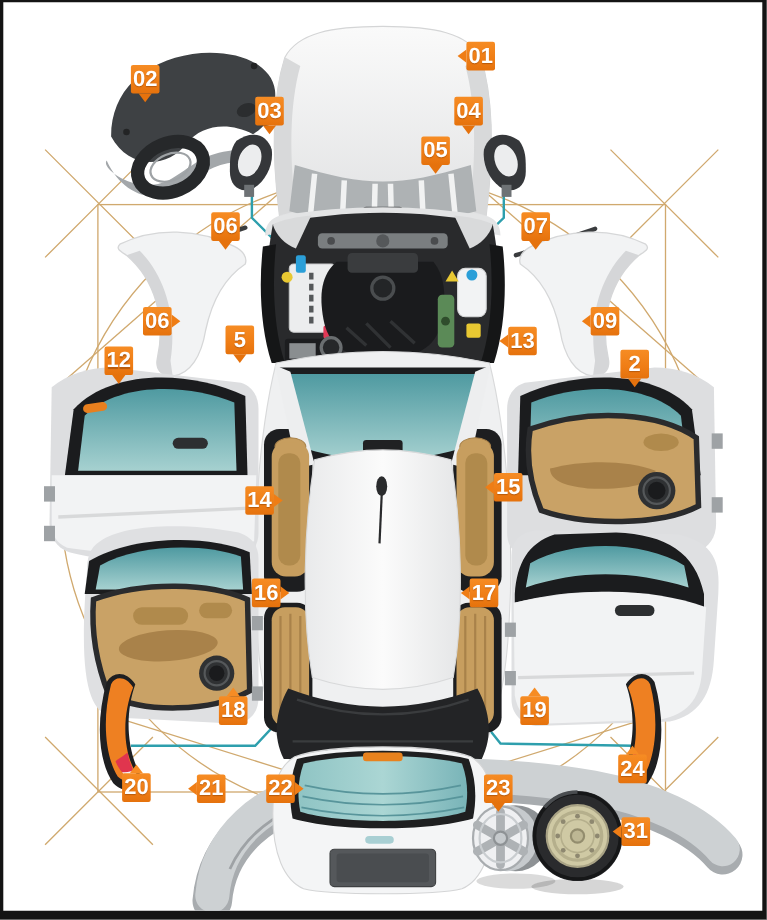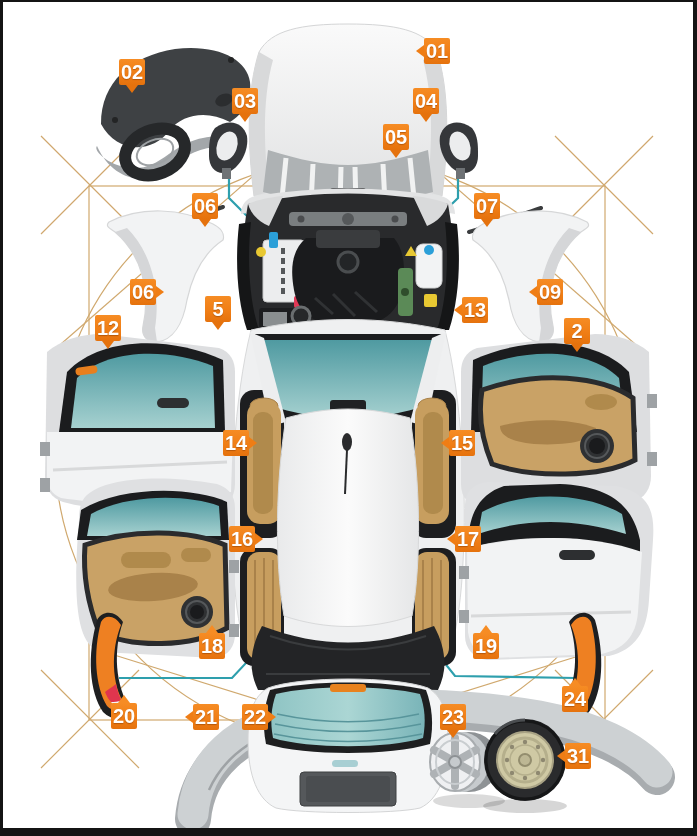--- a/index.html
+++ b/index.html
@@ -324,26 +324,26 @@
   <div class="lbl t-down" style="left:410px;top:86px">04</div>
   <div class="lbl t-down" style="left:380px;top:122px">05</div>
   <div class="lbl t-down" style="left:189px;top:191px">06</div>
   <div class="lbl t-down" style="left:471px;top:191px">07</div>
   <div class="lbl t-right" style="left:127px;top:277px">06</div>
   <div class="lbl t-left" style="left:534px;top:277px">09</div>
   <div class="lbl t-down" style="left:202px;top:294px">5</div>
   <div class="lbl t-left" style="left:459px;top:295px">13</div>
   <div class="lbl t-down" style="left:92px;top:313px">12</div>
   <div class="lbl t-down" style="left:561px;top:316px">2</div>
-  <div class="lbl t-right" style="left:220px;top:428px">14</div>
+  <div class="lbl t-right" style="left:220px;top:440px">14</div>
   <div class="lbl t-left" style="left:446px;top:428px">15</div>
   <div class="lbl t-right" style="left:226px;top:524px">16</div>
-  <div class="lbl t-left" style="left:452px;top:524px">17</div>
+  <div class="lbl t-left" style="left:424px;top:524px">17</div>
   <div class="lbl t-up" style="left:196px;top:631px">18</div>
   <div class="lbl t-up" style="left:470px;top:631px">19</div>
   <div class="lbl t-up" style="left:108px;top:701px">20</div>
-  <div class="lbl t-left" style="left:190px;top:702px">21</div>
+  <div class="lbl t-left" style="left:176px;top:702px">21</div>
   <div class="lbl t-right" style="left:239px;top:702px">22</div>
   <div class="lbl t-down" style="left:437px;top:702px">23</div>
   <div class="lbl t-up" style="left:559px;top:684px">24</div>
   <div class="lbl t-left" style="left:562px;top:741px">31</div>
 
 </div>
 
 </body></html>

